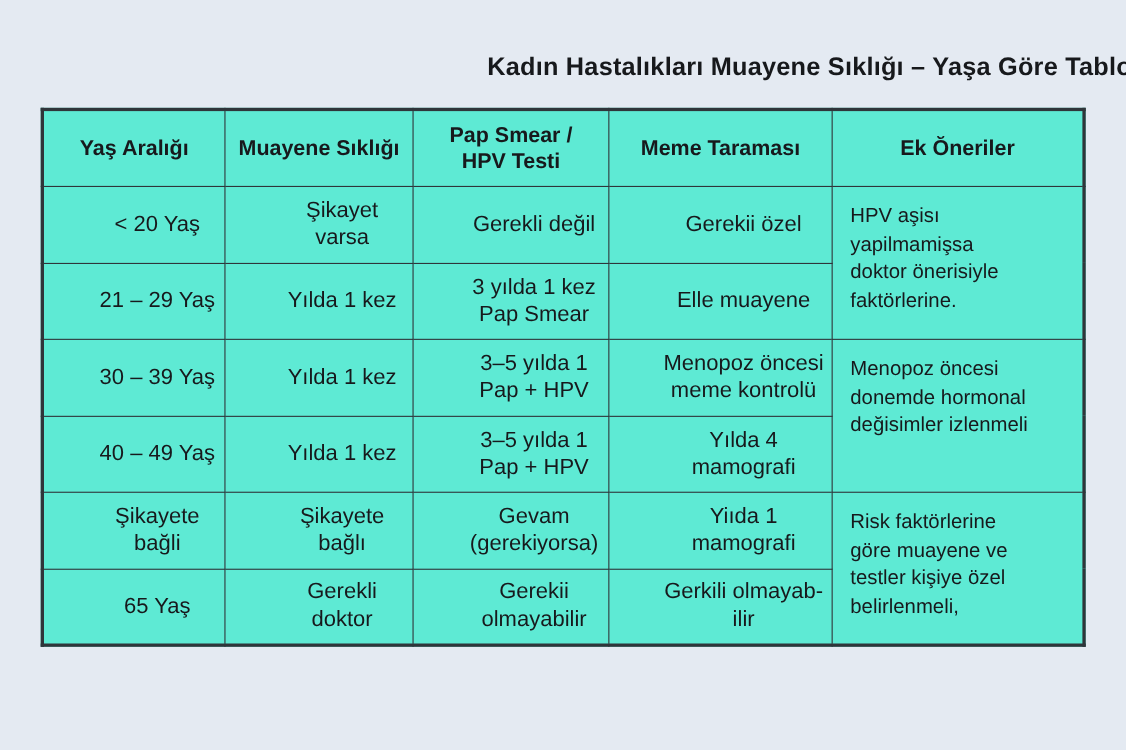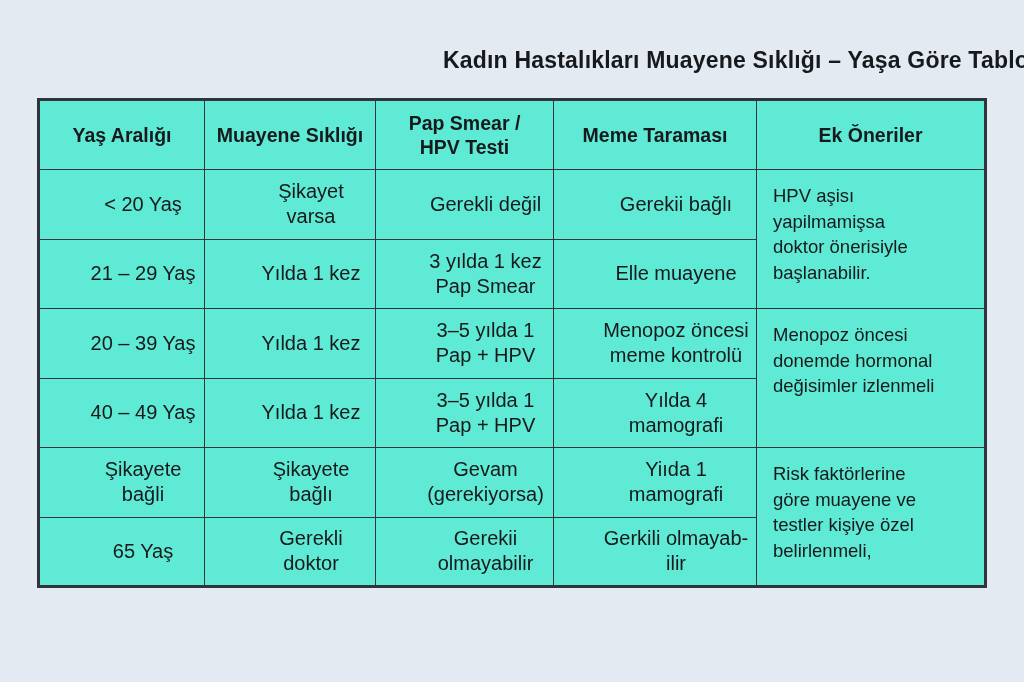--- a/index.html
+++ b/index.html
@@ -94,35 +94,35 @@
 HPV Testi</th>
         <th>Meme Taraması</th>
         <th>Ek Ŏneriler</th>
       </tr>
     </thead>
     <tbody>
       <tr>
         <td>&lt; 20 Yaş</td>
         <td>Şikayet varsa</td>
         <td>Gerekli değil</td>
-        <td>Gerekii bağlı</td>
+        <td>Gerekii özel</td>
         <td class="notes" rowspan="2">HPV aşisı
 yapilmamişsa
 doktor önerisiyle
-başlanabilir.</td>
+faktörlerine.</td>
       </tr>
       <tr>
         <td>21 – 29 Yaş</td>
         <td>Yılda 1 kez</td>
         <td>3 yılda 1 kez
 Pap Smear</td>
         <td>Elle muayene</td>
       </tr>
       <tr>
-        <td>20 – 39 Yaş</td>
+        <td>30 – 39 Yaş</td>
         <td>Yılda 1 kez</td>
         <td>3–5 yılda 1
 Pap + HPV</td>
         <td>Menopoz öncesi
 meme kontrolü</td>
         <td class="notes" rowspan="2">Menopoz öncesi
 donemde hormonal
 değisimler izlenmeli</td>
       </tr>
       <tr>

